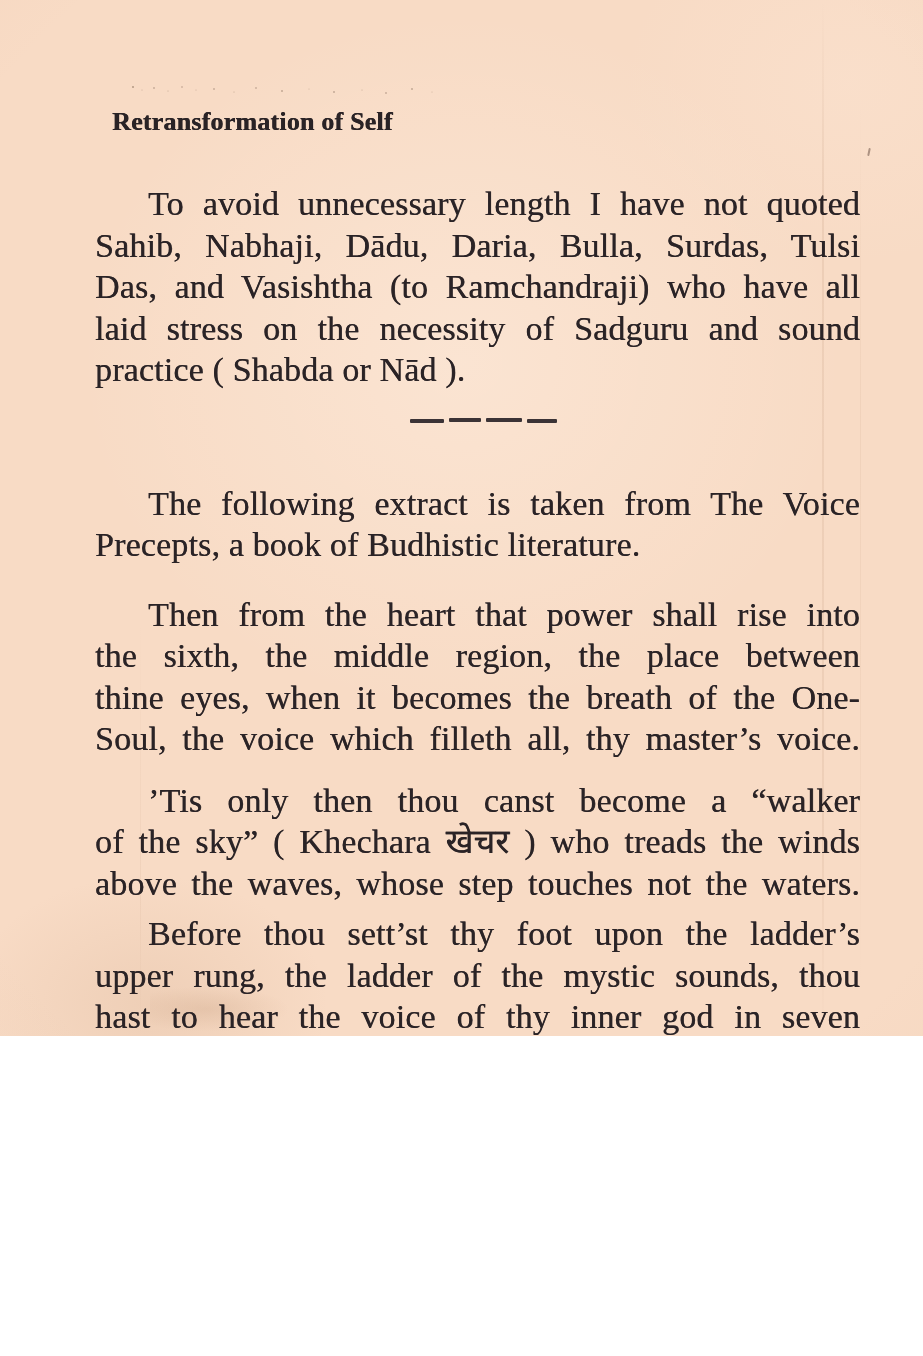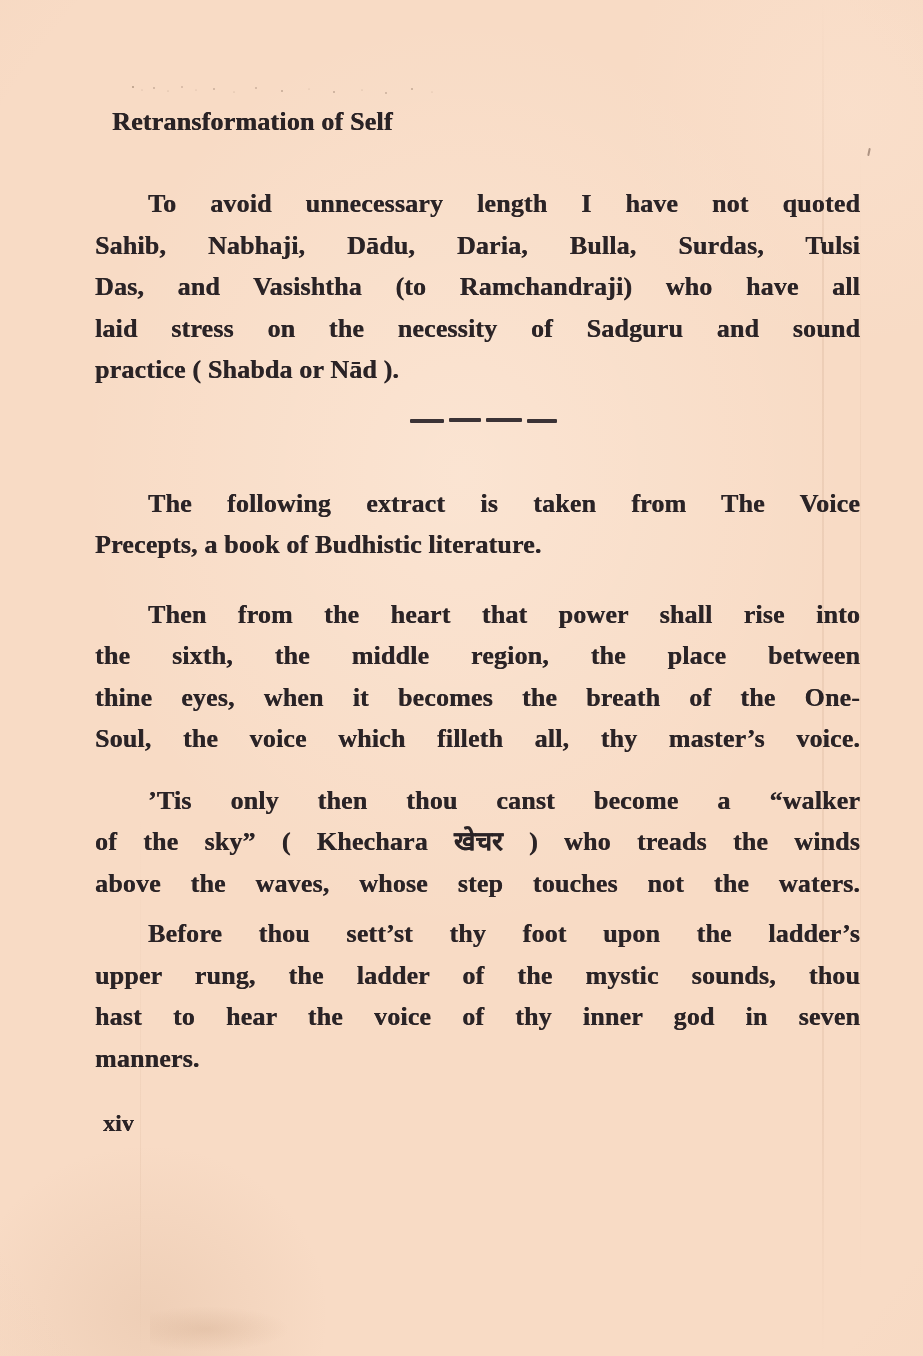--- a/index.html
+++ b/index.html
@@ -3,21 +3,21 @@
 <meta charset="utf-8">
 <style>
   html, body { margin: 0; padding: 0; }
   body {
     width: 923px; height: 1356px;
     font-family: "Liberation Serif", "DejaVu Serif", serif;
     overflow: hidden;
   }
   .page {
     position: relative;
-    width: 923px; height: 1356px;
+    width: 923px; height: 1036px;
     background-color: #f8dbc5;
     background-image:
       radial-gradient(ellipse 55% 45% at 50% 35%, rgba(255,242,230,0.40), transparent 75%),
       radial-gradient(ellipse 35% 25% at 92% 8%, rgba(252,230,213,0.35), transparent 70%),
       radial-gradient(ellipse 28% 18% at 16% 97%, rgba(188,143,108,0.16), transparent 70%),
       radial-gradient(ellipse 120% 115% at 50% 50%, transparent 55%, rgba(206,160,124,0.20) 100%);
     color: #2a2326;
     overflow: hidden;
   }
   
@@ -63,21 +63,21 @@
 
   .column {
     position: absolute; left: 95px; top: 0; width: 765px;
   }
   .page-header {
     margin-top: 106px; margin-left: 17px;
     font-size: 26px; font-weight: bold; line-height: 32px;
     letter-spacing: 0.2px;
     text-shadow: 0.4px 0 0 currentColor;
   }
-  .para { font-size: 26px; font-weight: bold; }
+  .para { font-size: 34px; }
   .line {
     line-height: 41.5px; height: 41.5px;
     text-align: justify; text-align-last: justify;
     letter-spacing: 0.15px;
     text-shadow: 0.35px 0 0 rgba(42,35,38,0.85);
     white-space: nowrap; overflow: visible;
   }
   .line.short-last { text-align-last: left; }
   .line.first { text-indent: 53px; }
 

